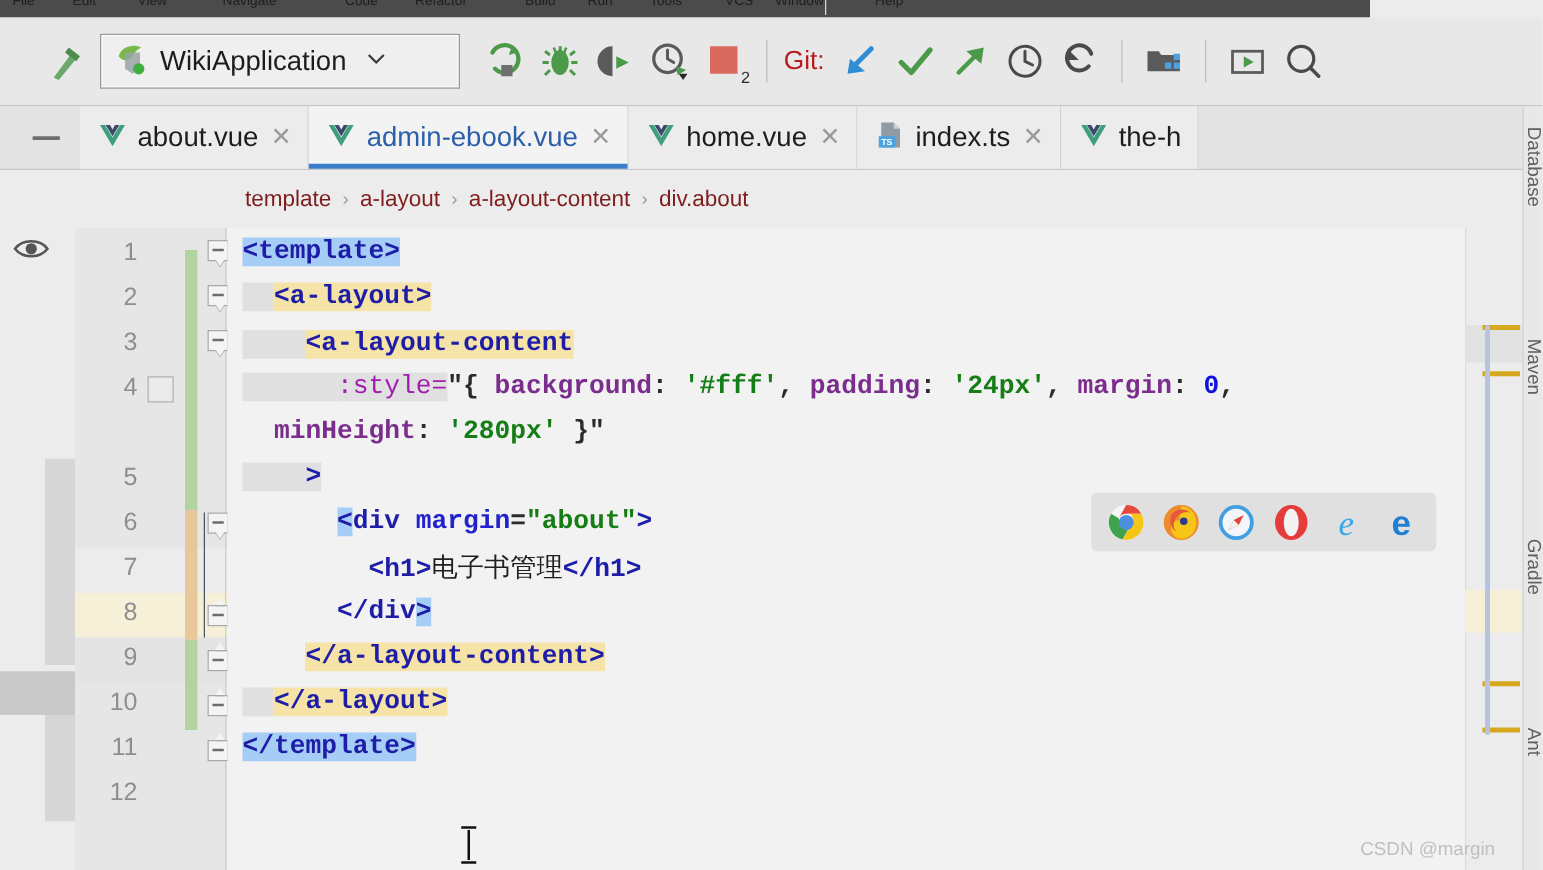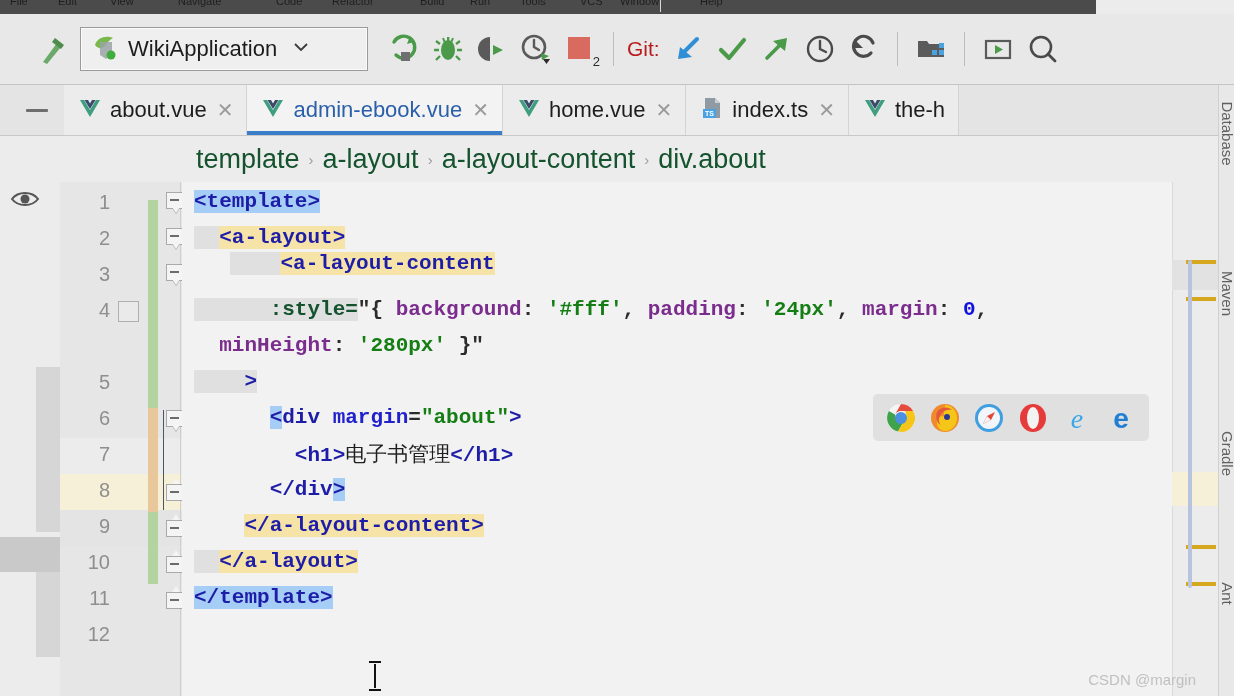--- a/index.html
+++ b/index.html
@@ -125,21 +125,21 @@
   
   .breadcrumbs {
     position: absolute; left: 0; top: 136px;
     width: 1234px; height: 46px;
     background: #ececec;
     display: flex; align-items: center;
     padding-left: 196px;
     box-sizing: border-box;
     gap: 9px;
   }
-  .crumb { font-size: 27px; color: #14532d; white-space: nowrap; }
+  .crumb { font-size: 18px; color: #7f1d1d; white-space: nowrap; }
   .crumb-sep { font-size: 15px; color: #9b9b9b; }
 
   
   .editor {
     position: absolute; left: 0; top: 182px;
     width: 1234px; height: 514px;
     background: #ededed;
     overflow: hidden;
   }
   .gutter-zone {
@@ -170,21 +170,21 @@
     font-family: "Liberation Sans", sans-serif;
     font-size: 20px; color: #8e8e8e;
     line-height: 36px; height: 36px;
   }
   .code-line-bg {
     position: absolute; left: 182px; width: 990px; height: 36px;
   }
 
   
   .t-tag    { color: #1d1da8; font-weight: bold; }
-  .t-attr   { color: #14532d; font-weight: bold; }
+  .t-attr   { color: #a21caf; font-weight: normal; }
   .t-attr2  { color: #2222cc; font-weight: bold; }
   .t-str    { color: #147d14; font-weight: bold; }
   .t-prop   { color: #7b2d8e; font-weight: bold; }
   .t-num    { color: #1111dd; font-weight: bold; }
   .t-plain  { color: #2b2b2b; font-weight: bold; }
   .t-cjk    { color: #1f1f1f; font-family: "DejaVu Sans", sans-serif; font-weight: normal; font-size: 21px; }
 
   .hl-blue   { background: #a6cdf5; }
   .hl-yellow { background: #f6e3a8; }
   .hl-grey   { background: #e0e0e0; }
@@ -603,21 +603,21 @@
     <div class="lnum" style="top:362px; left:46px;">10</div>
     <div class="lnum" style="top:398px; left:46px;">11</div>
     <div class="lnum" style="top:434px; left:46px;">12</div>
 
     <div class="code-area">
 
       <div class="line" style="top:2px; left:12px;"><span class="hl-blue t-tag">&lt;template&gt;</span></div>
 
       <div class="line" style="top:38px; left:12px;"><span class="hl-grey">  </span><span class="hl-yellow t-tag">&lt;a-layout&gt;</span></div>
 
-      <div class="line" style="top:64px; left:12px;margin-left:36px;"><span class="hl-grey">    </span><span class="hl-yellow t-tag">&lt;a-layout-content</span></div>
+      <div class="line" style="top:76px; left:12px;"><span class="hl-grey">    </span><span class="hl-yellow t-tag">&lt;a-layout-content</span></div>
 
       <div class="line" style="top:110px; left:12px;"><span class="hl-grey">      </span><span class="hl-grey t-attr">:style=</span><span class="t-plain">"{ </span><span class="t-prop">background</span><span class="t-plain">: </span><span class="t-str">'#fff'</span><span class="t-plain">, </span><span class="t-prop">padding</span><span class="t-plain">: </span><span class="t-str">'24px'</span><span class="t-plain">, </span><span class="t-prop">margin</span><span class="t-plain">: </span><span class="t-num">0</span><span class="t-plain">,</span></div>
 
       <div class="line" style="top:146px; left:12px;"><span class="t-plain">  </span><span class="t-prop">minHeight</span><span class="t-plain">: </span><span class="t-str">'280px'</span><span class="t-plain"> }"</span></div>
 
       <div class="line" style="top:182px; left:12px;"><span class="hl-grey">    </span><span class="hl-grey t-tag">&gt;</span></div>
 
       <div class="line" style="top:218px; left:12px;"><span>      </span><span class="hl-blue t-tag">&lt;</span><span class="t-tag">div </span><span class="t-attr2">margin</span><span class="t-plain">=</span><span class="t-str">"about"</span><span class="t-tag">&gt;</span></div>
 
       <div class="line" style="top:254px; left:12px;"><span>        </span><span class="t-tag">&lt;h1&gt;</span><span class="t-cjk">电子书管理</span><span class="t-tag">&lt;/h1&gt;</span></div>

